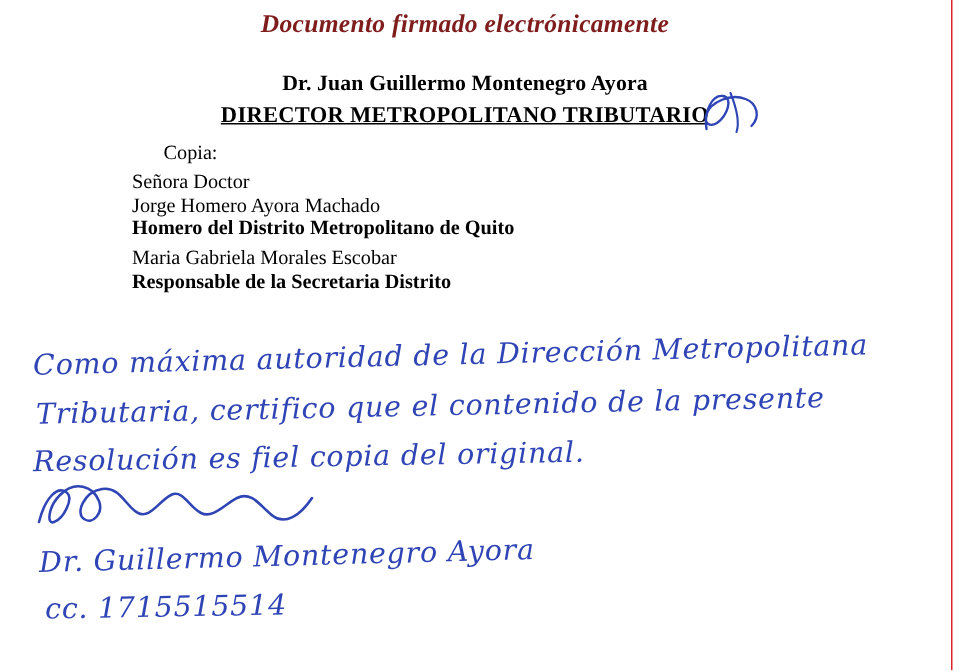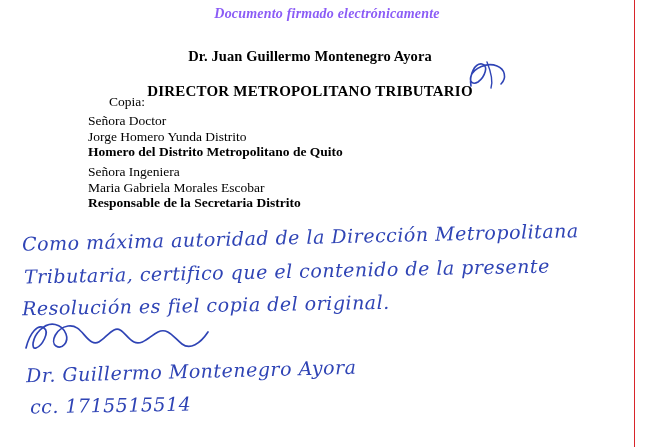--- a/index.html
+++ b/index.html
@@ -27,44 +27,44 @@
   }
   .esign {
     position: absolute;
     top: 6px;
     left: 0;
     width: 620px;
     text-align: center;
     font-family: "Liberation Serif", serif;
     font-style: italic;
     font-weight: bold;
-    font-size: 14px;
-    color: #8b5cf6;
+    font-size: 17px;
+    color: #7f1d1d;
     letter-spacing: 0.2px;
-    margin-left: 17px;
   }
   .signer-block {
     position: absolute;
     top: 48px;
     left: 0;
     width: 620px;
     text-align: center;
   }
   .signer-name {
     font-size: 14.5px;
     font-weight: bold;
     letter-spacing: 0.1px;
   }
   .signer-title {
     font-size: 15px;
     font-weight: bold;
     letter-spacing: 0.2px;
-    margin-top: 18px;
+    margin-top: 4px;
     position: relative;
     display: inline-block;
+    text-decoration: underline;
   }
   
   .rubric {
     position: absolute;
     left: 465px;
     top: 60px;
     width: 46px;
     height: 30px;
     pointer-events: none;
   }
@@ -124,26 +124,25 @@
 
   <svg class="rubric" viewBox="0 0 46 30">
     <path d="M6 26 C4 14, 10 3, 17 4 C24 5, 20 17, 13 22 C8 25, 4 22, 6 16 C9 8, 22 2, 32 6 C40 9, 42 18, 36 24" fill="none" stroke="#2f44b5" stroke-width="1.6" stroke-linecap="round"></path>
     <path d="M22 2 C26 12, 28 22, 26 28" fill="none" stroke="#2f44b5" stroke-width="1.4" stroke-linecap="round"></path>
   </svg>
 
   <div class="copia">Copia:</div>
 
   <div class="rcpt rcpt1">
     <div>Señora Doctor</div>
-    <div>Jorge Homero Yunda Distrito</div>
+    <div>Jorge Homero Ayora Machado</div>
     <div class="b">Homero del Distrito Metropolitano de Quito</div>
   </div>
 
   <div class="rcpt rcpt2">
-    <div>Señora Ingeniera</div>
     <div>Maria Gabriela Morales Escobar</div>
     <div class="b">Responsable de la Secretaria Distrito</div>
   </div>
 
   <div class="hand">
     <div class="hw hw-l1">Como máxima autoridad de la Dirección Metropolitana</div>
     <div class="hw hw-l2">Tributaria, certifico que el contenido de la presente</div>
     <div class="hw hw-l3">Resolución es fiel copia del original.</div>
 
     <svg class="scribble" width="190" height="40" viewBox="0 0 190 40">

